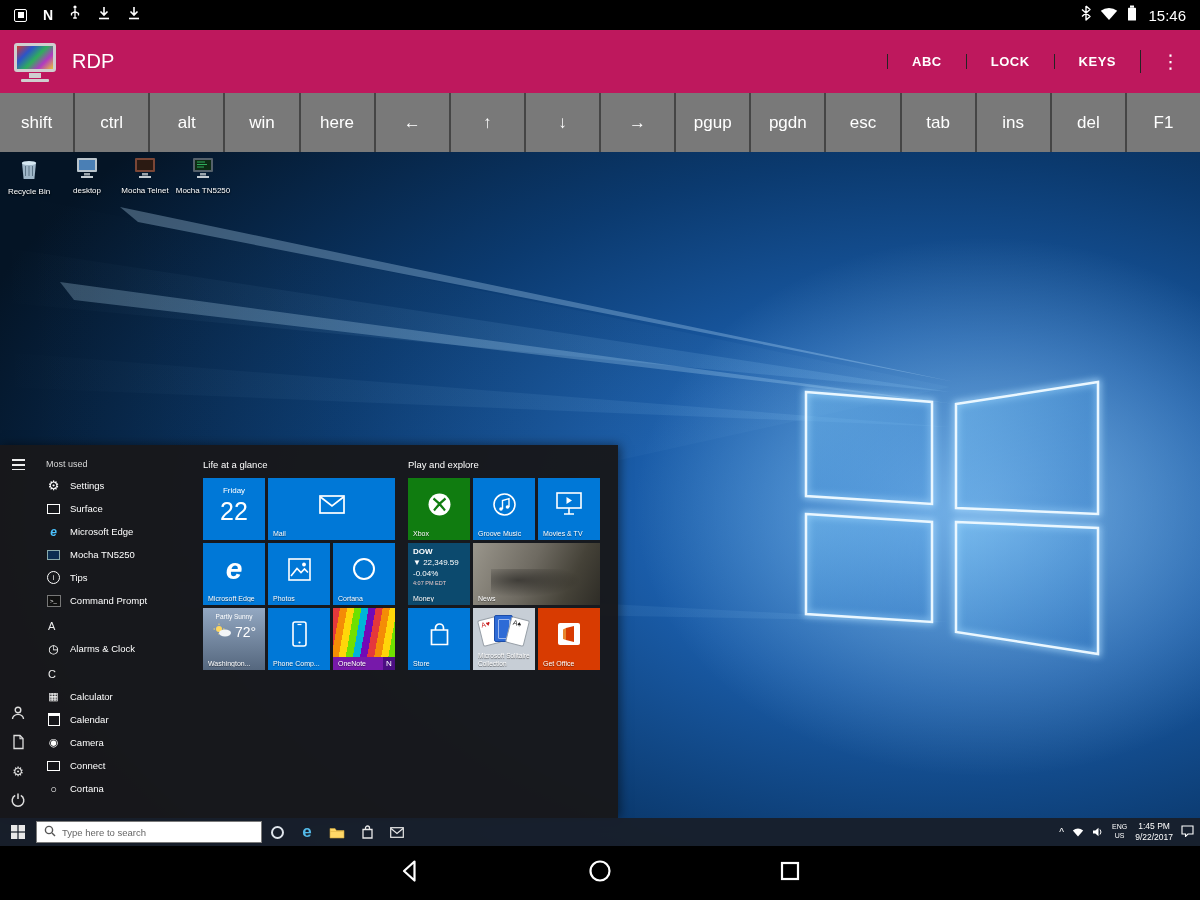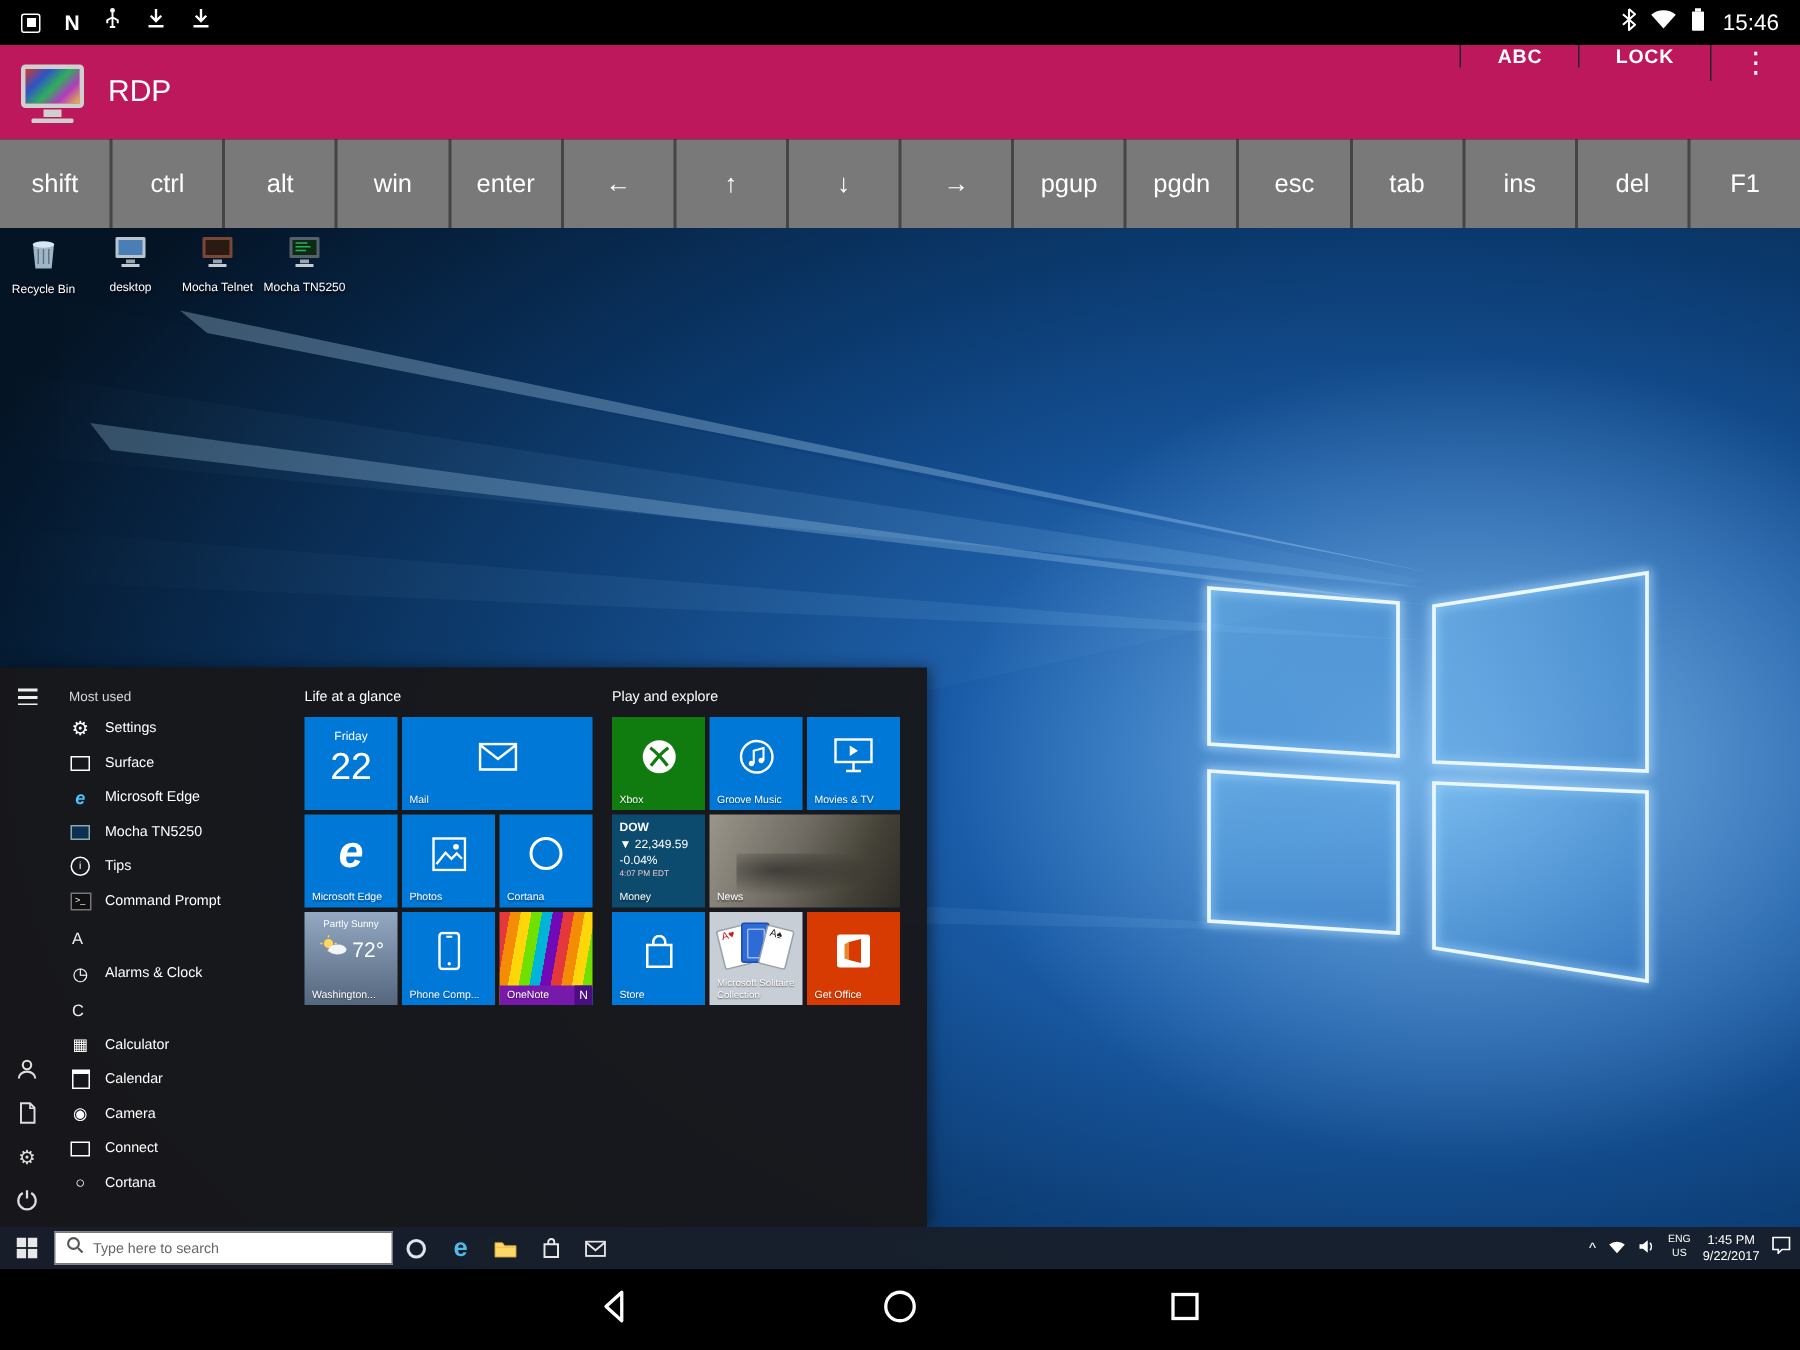--- a/index.html
+++ b/index.html
@@ -18,21 +18,21 @@
   .sb-time{font-size:15px;margin-left:2px}
 
   
   .app-bar{position:absolute;top:30px;height:63px;left:0;right:0;background:#be185d;display:flex;align-items:center}
   .rdp-logo{width:46px;height:40px;margin-left:12px;position:relative;flex:none}
   .rdp-screen{position:absolute;left:2px;top:1px;width:42px;height:29px;border:3px solid #cfcfcf;border-radius:3px;
     background:linear-gradient(135deg,#d43a2f 0%,#2d54c8 28%,#2fae5c 52%,#b13ac0 74%,#e8c235 100%)}
   .rdp-stand{position:absolute;left:17px;bottom:4px;width:12px;height:5px;background:#cfcfcf}
   .rdp-base{position:absolute;left:9px;bottom:0;width:28px;height:3px;background:#cfcfcf;border-radius:1px}
   .app-title{color:#fff;font-size:20px;margin-left:14px}
-  .actions{margin-left:auto;display:flex;align-items:flex-start;height:100%}
+  .actions{margin-left:auto;display:flex;align-items:center;height:100%}
   .action{display:flex;align-items:center;padding:0 24px;color:#fff;font-size:13px;font-weight:bold;letter-spacing:.5px;border-left:1px solid #242424}
   .overflow{display:flex;align-items:center;padding:0 20px;color:#fff;font-size:19px;border-left:1px solid #242424}
 
   
   .key-row{position:absolute;top:93px;height:59px;left:0;right:0;background:#454545;display:flex;gap:2px}
   .key{flex:1;background:#797979;color:#fff;display:flex;align-items:center;justify-content:center;font-size:17px;user-select:none}
 
   
   .desktop{position:absolute;top:152px;height:694px;left:0;right:0;overflow:hidden;background:#06182c}
   .wallpaper{position:absolute;inset:0;width:100%;height:100%}
@@ -178,30 +178,31 @@
   <div class="app-bar" data-interactable="false">
     <div class="rdp-logo" data-interactable="false">
       <div class="rdp-screen" data-interactable="false"></div>
       <div class="rdp-stand" data-interactable="false"></div>
       <div class="rdp-base" data-interactable="false"></div>
     </div>
     <div class="app-title" data-interactable="false">RDP</div>
     <div class="actions" data-interactable="false">
       <div class="action" data-interactable="true">ABC</div>
       <div class="action" data-interactable="true">LOCK</div>
+      <div class="action" data-interactable="true">KEYS</div>
       <div class="overflow" data-interactable="true">⋮</div>
     </div>
   </div>
 
   <div class="key-row" data-interactable="false">
     <div class="key" data-interactable="true">shift</div>
     <div class="key" data-interactable="true">ctrl</div>
     <div class="key" data-interactable="true">alt</div>
     <div class="key" data-interactable="true">win</div>
-    <div class="key" data-interactable="true">enter</div>
+    <div class="key" data-interactable="true">here</div>
     <div class="key" data-interactable="true">←</div>
     <div class="key" data-interactable="true">↑</div>
     <div class="key" data-interactable="true">↓</div>
     <div class="key" data-interactable="true">→</div>
     <div class="key" data-interactable="true">pgup</div>
     <div class="key" data-interactable="true">pgdn</div>
     <div class="key" data-interactable="true">esc</div>
     <div class="key" data-interactable="true">tab</div>
     <div class="key" data-interactable="true">ins</div>
     <div class="key" data-interactable="true">del</div>

